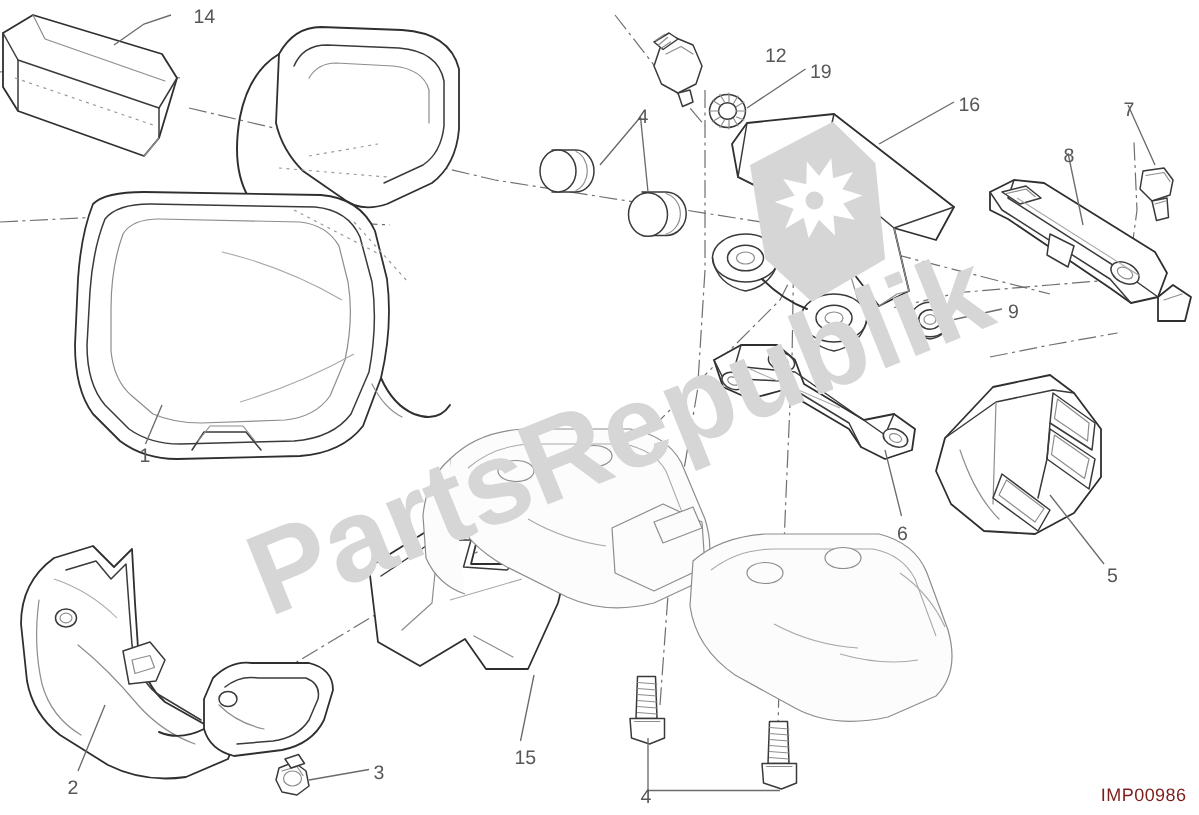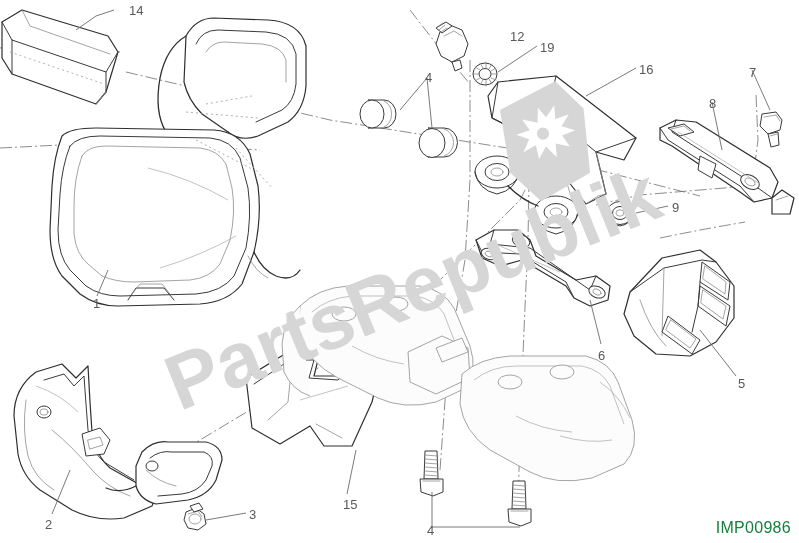--- a/index.html
+++ b/index.html
@@ -3,21 +3,21 @@
 <meta charset="utf-8">
 <style>
   html,body{margin:0;padding:0;background:#fff;}
   body{width:799px;height:543px;overflow:hidden;
        font-family:"Liberation Sans", sans-serif;}
   #stage{position:relative;width:799px;height:543px;background:#ffffff;}
   svg.layer{position:absolute;left:0;top:0;width:799px;height:543px;}
   .label{position:absolute;font-family:"Liberation Sans", sans-serif;
          font-size:13px;color:#58585a;line-height:13px;white-space:nowrap;
          letter-spacing:0px;}
-  #imp{position:absolute;right:8px;bottom:6px;font-size:16px;color:#15803d;
+  #imp{position:absolute;right:8px;bottom:6px;font-size:12px;color:#7f1d1d;
        font-family:"Liberation Sans", sans-serif;letter-spacing:.3px;}
   #wm{position:absolute;left:0;top:0;width:799px;height:543px;
       pointer-events:none;}
   .wm-text{font-family:"Liberation Sans", sans-serif;font-weight:bold;
            font-size:78px;fill:#d6d6d6;}
 </style>
 </head>
 <body>
 
 <div id="stage">

